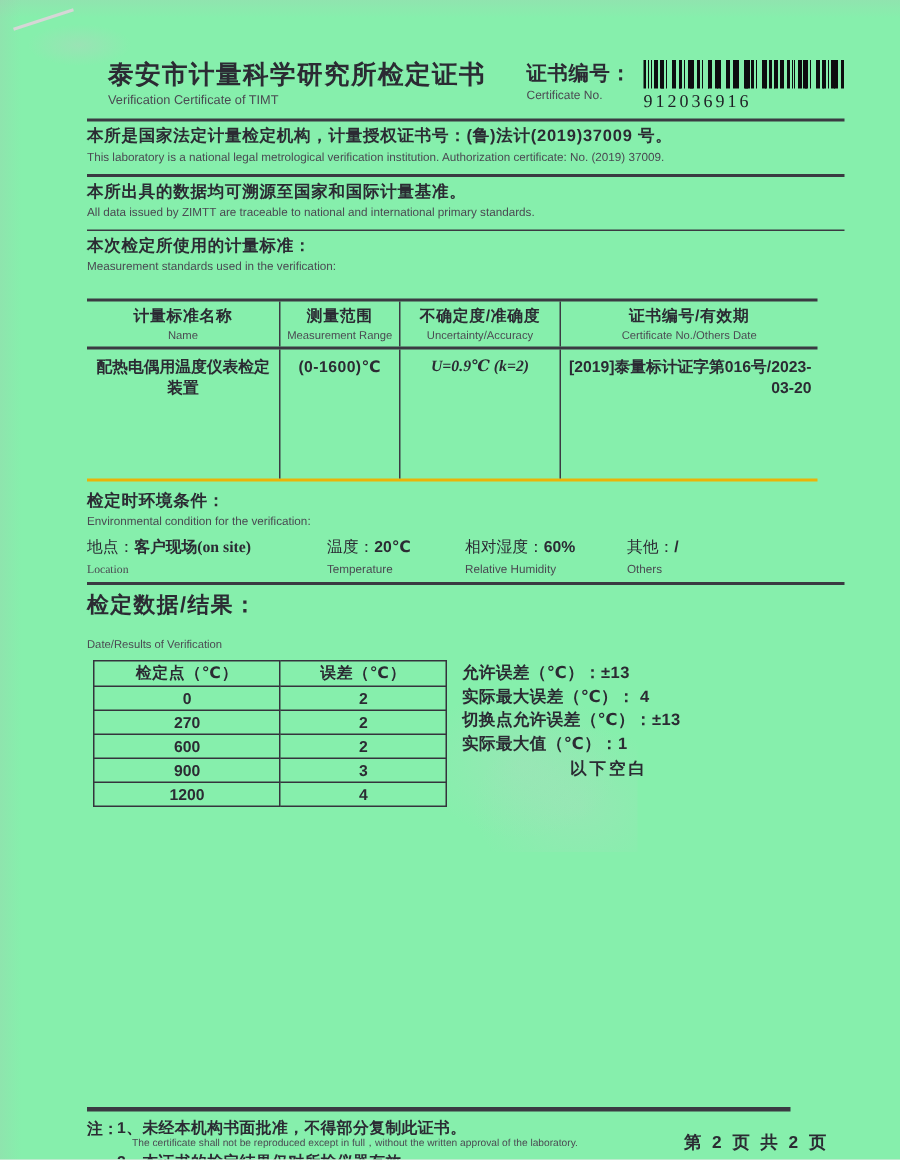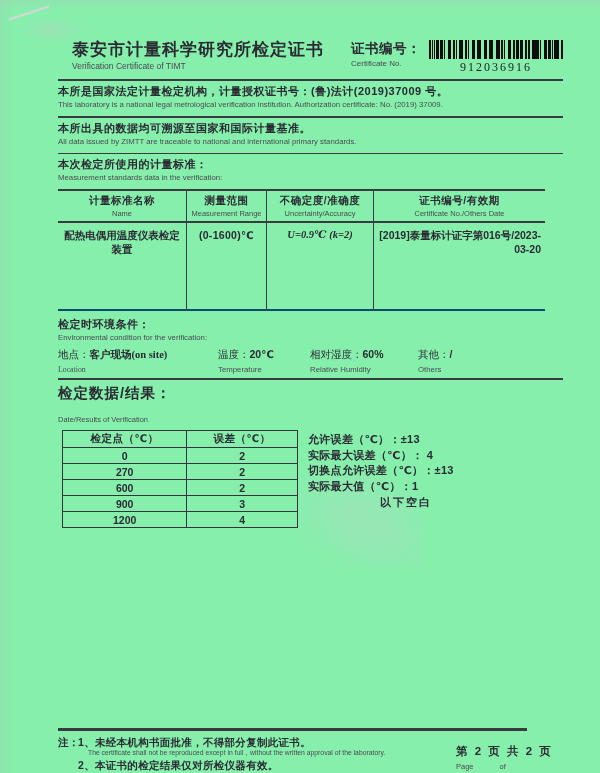--- a/index.html
+++ b/index.html
@@ -29,36 +29,36 @@
 
   
   .hdr{display:flex;justify-content:space-between;align-items:flex-start;}
   .hdr-left{padding-left:14px;}
   .title-cn{font-size:17px;font-weight:bold;letter-spacing:1px;line-height:19px;}
   .title-en{font-size:8.5px;color:#4a4a52;margin-top:2px;}
   .hdr-right{display:flex;align-items:flex-start;gap:8px;}
   .certno-labels{text-align:left;padding-top:1px;}
   .certno-cn{font-size:13.5px;font-weight:bold;letter-spacing:.5px;line-height:16px;}
   .certno-en{font-size:8px;color:#4a4a52;margin-top:2px;}
-  .barcode-wrap{width:134px;text-align:center;}
+  .barcode-wrap{width:134px;}
   .barcode{height:19px;width:134px;
     background:
       repeating-linear-gradient(90deg,#0d0d0f 0 2px,rgba(0,0,0,0) 2px 3px,#0d0d0f 3px 4px,rgba(0,0,0,0) 4px 7px,#0d0d0f 7px 10px,rgba(0,0,0,0) 10px 12px),
       repeating-linear-gradient(90deg,rgba(0,0,0,0) 0 5px,#0d0d0f 5px 6px,rgba(0,0,0,0) 6px 11px,#0d0d0f 11px 14px,rgba(0,0,0,0) 14px 19px);}
   .barcode-num{font-family:"Liberation Serif","DejaVu Serif",serif;font-size:12px;letter-spacing:2px;margin-top:1px;color:#1e1e24;}
 
   .hr{height:2px;background:#3a3a42;margin-top:4px;}
   .hr.thin{height:1.6px;}
 
   .stmt{padding:4px 0 3px 0;}
   .stmt-cn{font-size:11px;font-weight:bold;letter-spacing:.5px;line-height:13px;}
   .stmt-en{font-size:7.8px;color:#4a4a52;margin-top:2px;line-height:9px;}
 
   
-  .stable{margin-top:4px;border-top:2px solid #3a3a42;border-bottom:2px solid #0c4a6e;width:487px;}
+  .stable{margin-top:14px;border-top:2px solid #3a3a42;border-bottom:2px solid #eab308;width:487px;}
   .stable-row{display:grid;grid-template-columns:128px 80px 107px 172px;}
   .stable-hrow{border-bottom:2px solid #3a3a42;}
   .scell{border-left:1.4px solid #3a3a42;text-align:center;padding:3px 4px;box-sizing:border-box;}
   .scell:first-child{border-left:none;}
   .sh-cn{font-size:10.5px;font-weight:bold;letter-spacing:.5px;}
   .sh-en{font-size:7.5px;color:#4a4a52;margin-top:1px;}
   .stable-brow .scell{min-height:86px;font-size:10.5px;font-weight:bold;line-height:14px;padding-top:5px;}
   .cell-range{letter-spacing:.3px;}
   .cell-unc{font-family:"Liberation Serif","DejaVu Serif",serif;font-style:italic;font-weight:bold;font-size:10.5px;}
   .cell-cert{text-align:right;font-weight:bold;}
@@ -143,21 +143,21 @@
 
     <div class="stmt">
       <div class="stmt-cn">本所出具的数据均可溯源至国家和国际计量基准。</div>
       <div class="stmt-en">All data issued by ZIMTT are traceable to national and international primary standards.</div>
     </div>
 
     <div class="hr thin"></div>
 
     <div class="stmt">
       <div class="stmt-cn">本次检定所使用的计量标准：</div>
-      <div class="stmt-en">Measurement standards data in the verification:</div>
+      <div class="stmt-en">Measurement standards used in the verification:</div>
     </div>
 
     <div class="stable">
       <div class="stable-row stable-hrow">
         <div class="scell">
           <div class="sh-cn">计量标准名称</div>
           <div class="sh-en">Name</div>
         </div>
         <div class="scell">
           <div class="sh-cn">测量范围</div>

